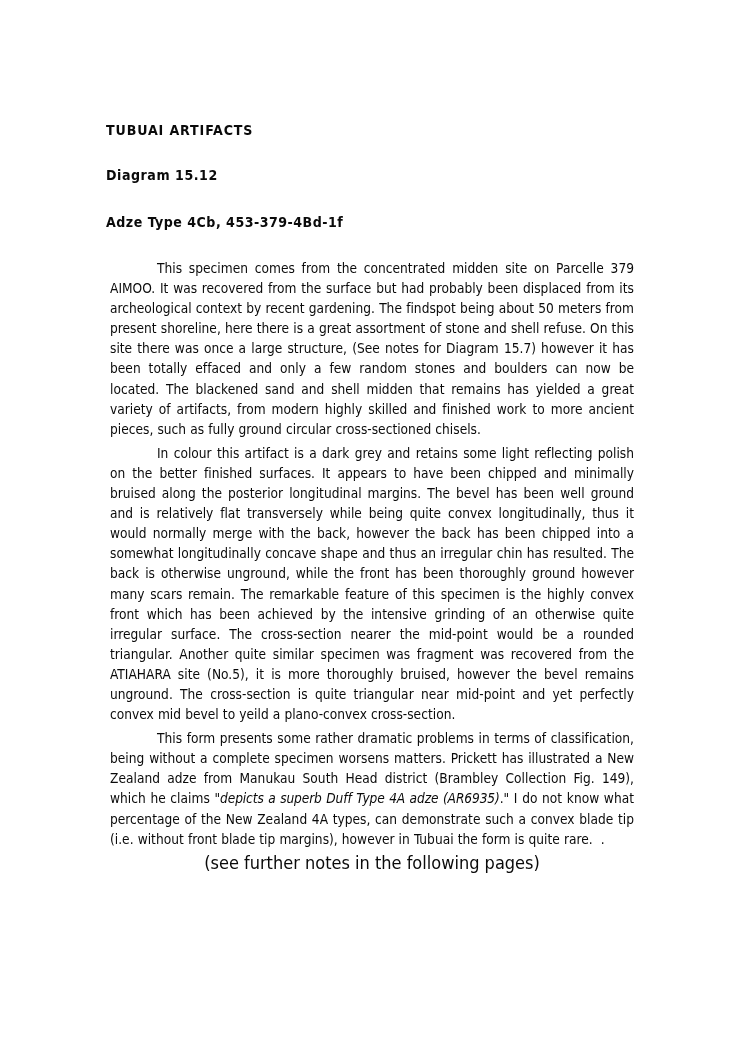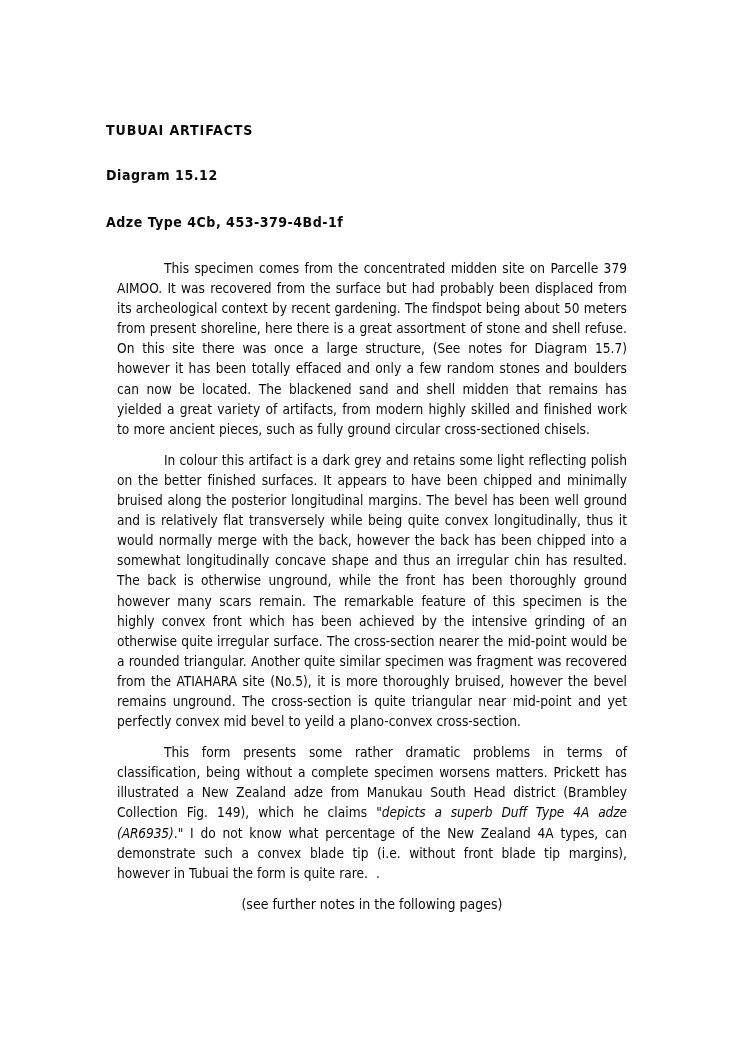--- a/index.html
+++ b/index.html
@@ -64,39 +64,39 @@
     transform: scaleX(0.97);
     transform-origin: left center;
   }
 
   
   .body-par {
     font-size: 13.6px;
     line-height: 20.1px;
     text-align: justify;
     text-justify: inter-word;
-    margin: 11px;
+    margin: 4px;
     text-indent: 47px;
     letter-spacing: 0.02px;
     word-spacing: 0.2px;
     hyphens: none;
   }
 
   .body-par + .body-par {
     margin-top: 0;
   }
 
   .quoted-italic {
     font-style: italic;
     font-weight: normal;
     letter-spacing: -0.1px;
   }
 
   .closing-note {
-    font-size: 14px;
+    font-size: 18px;
     line-height: 20.1px;
     text-align: center;
     margin: 0;
     text-indent: 0;
     padding-top: 0px;
   }
 
   .trailing-mark {
     padding-left: 8px;
   }

